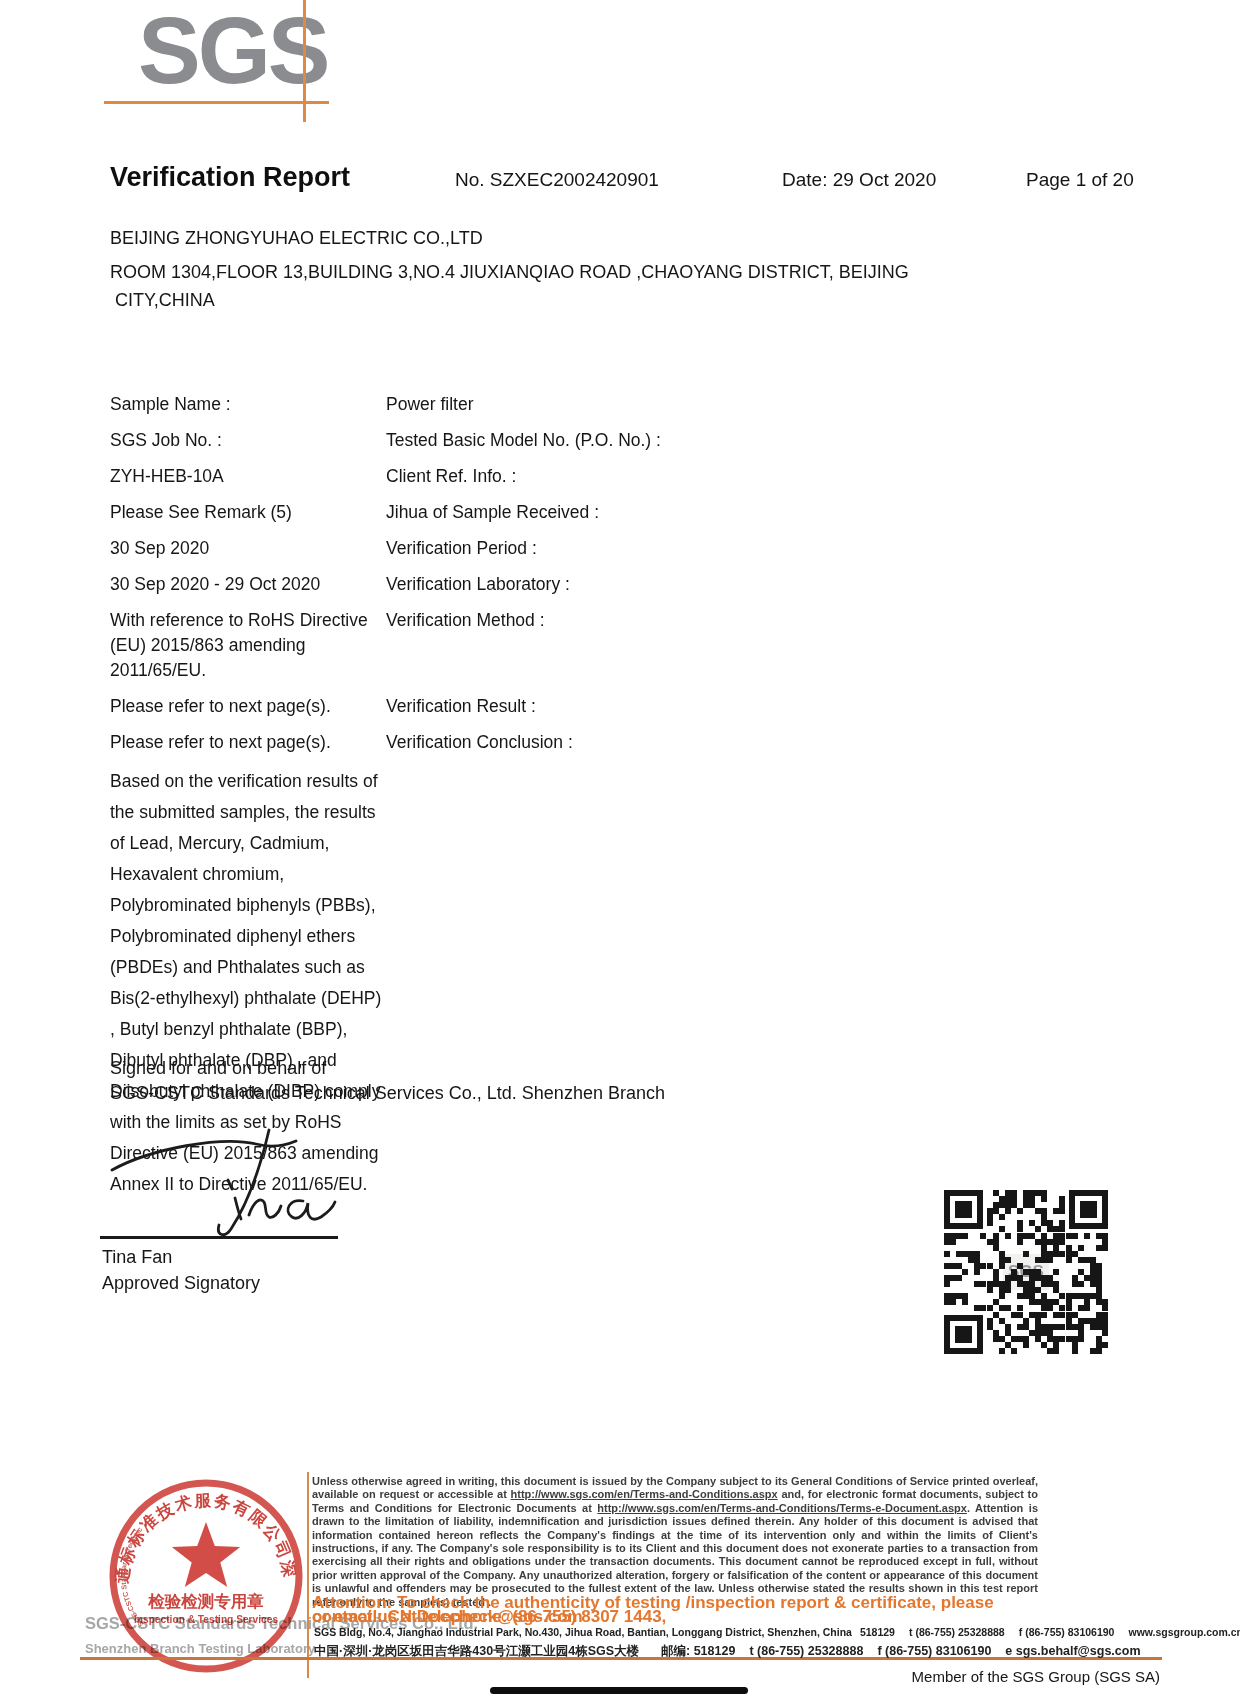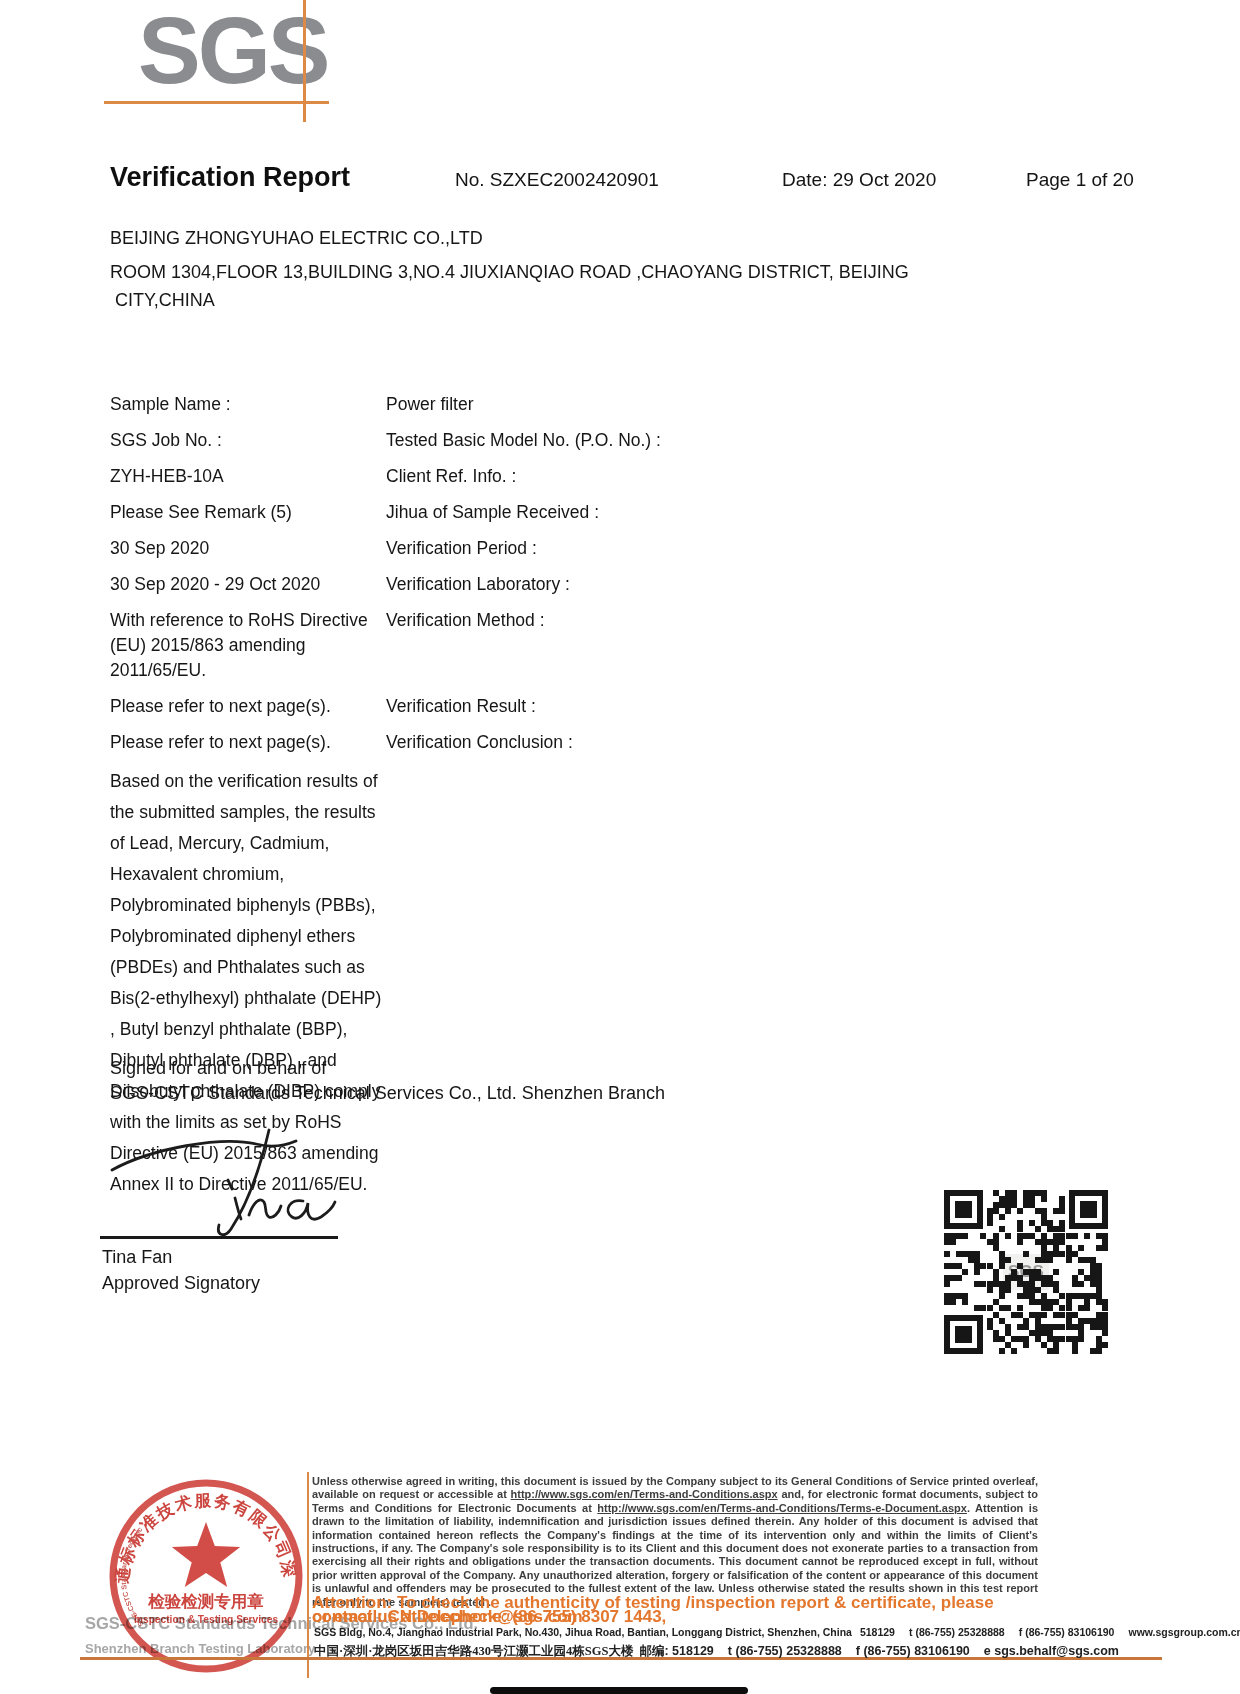--- a/index.html
+++ b/index.html
@@ -436,23 +436,24 @@
   <div class="abs attention" style="left:312px;top:1610px;">or email: CN.Doccheck@sgs.com</div>
 
   <div class="abs addr-row addr-en" style="left:314px;top:1626px;width:846px;">
     <span style="margin-right:8px;">SGS Bldg, No.4, Jianghao Industrial Park, No.430, Jihua Road, Bantian, Longgang District, Shenzhen, China</span>
     <span>518129</span>
     <span>t (86-755) 25328888</span>
     <span>f (86-755) 83106190</span>
     <span style="margin-right:0;">www.sgsgroup.com.cn</span>
   </div>
   <div class="abs addr-row addr-cn" style="left:314px;top:1643px;width:846px;">
-    <span style="margin-right:6px;font-family:Liberation Serif, serif;">中国·深圳·龙岗区坂田吉华路430号江灏工业园4栋SGS大楼</span>
+    <span style="margin-right:22px;">中国·深圳·龙岗区坂田吉华路430号江灏工业园4栋SGS大楼</span>
     <span>邮编: 518129</span>
     <span>t (86-755) 25328888</span>
     <span>f (86-755) 83106190</span>
     <span style="margin-right:0;">e  sgs.behalf@sgs.com</span>
   </div>
 
+  <div class="abs member" style="left:0;top:1668px;width:1160px;text-align:right;">Member of the SGS Group (SGS SA)</div>
 
   <div class="abs bottom-bar" style="left:490px;top:1687px;width:258px;height:7px;"></div>
 
 </div>
 
 </body></html>

